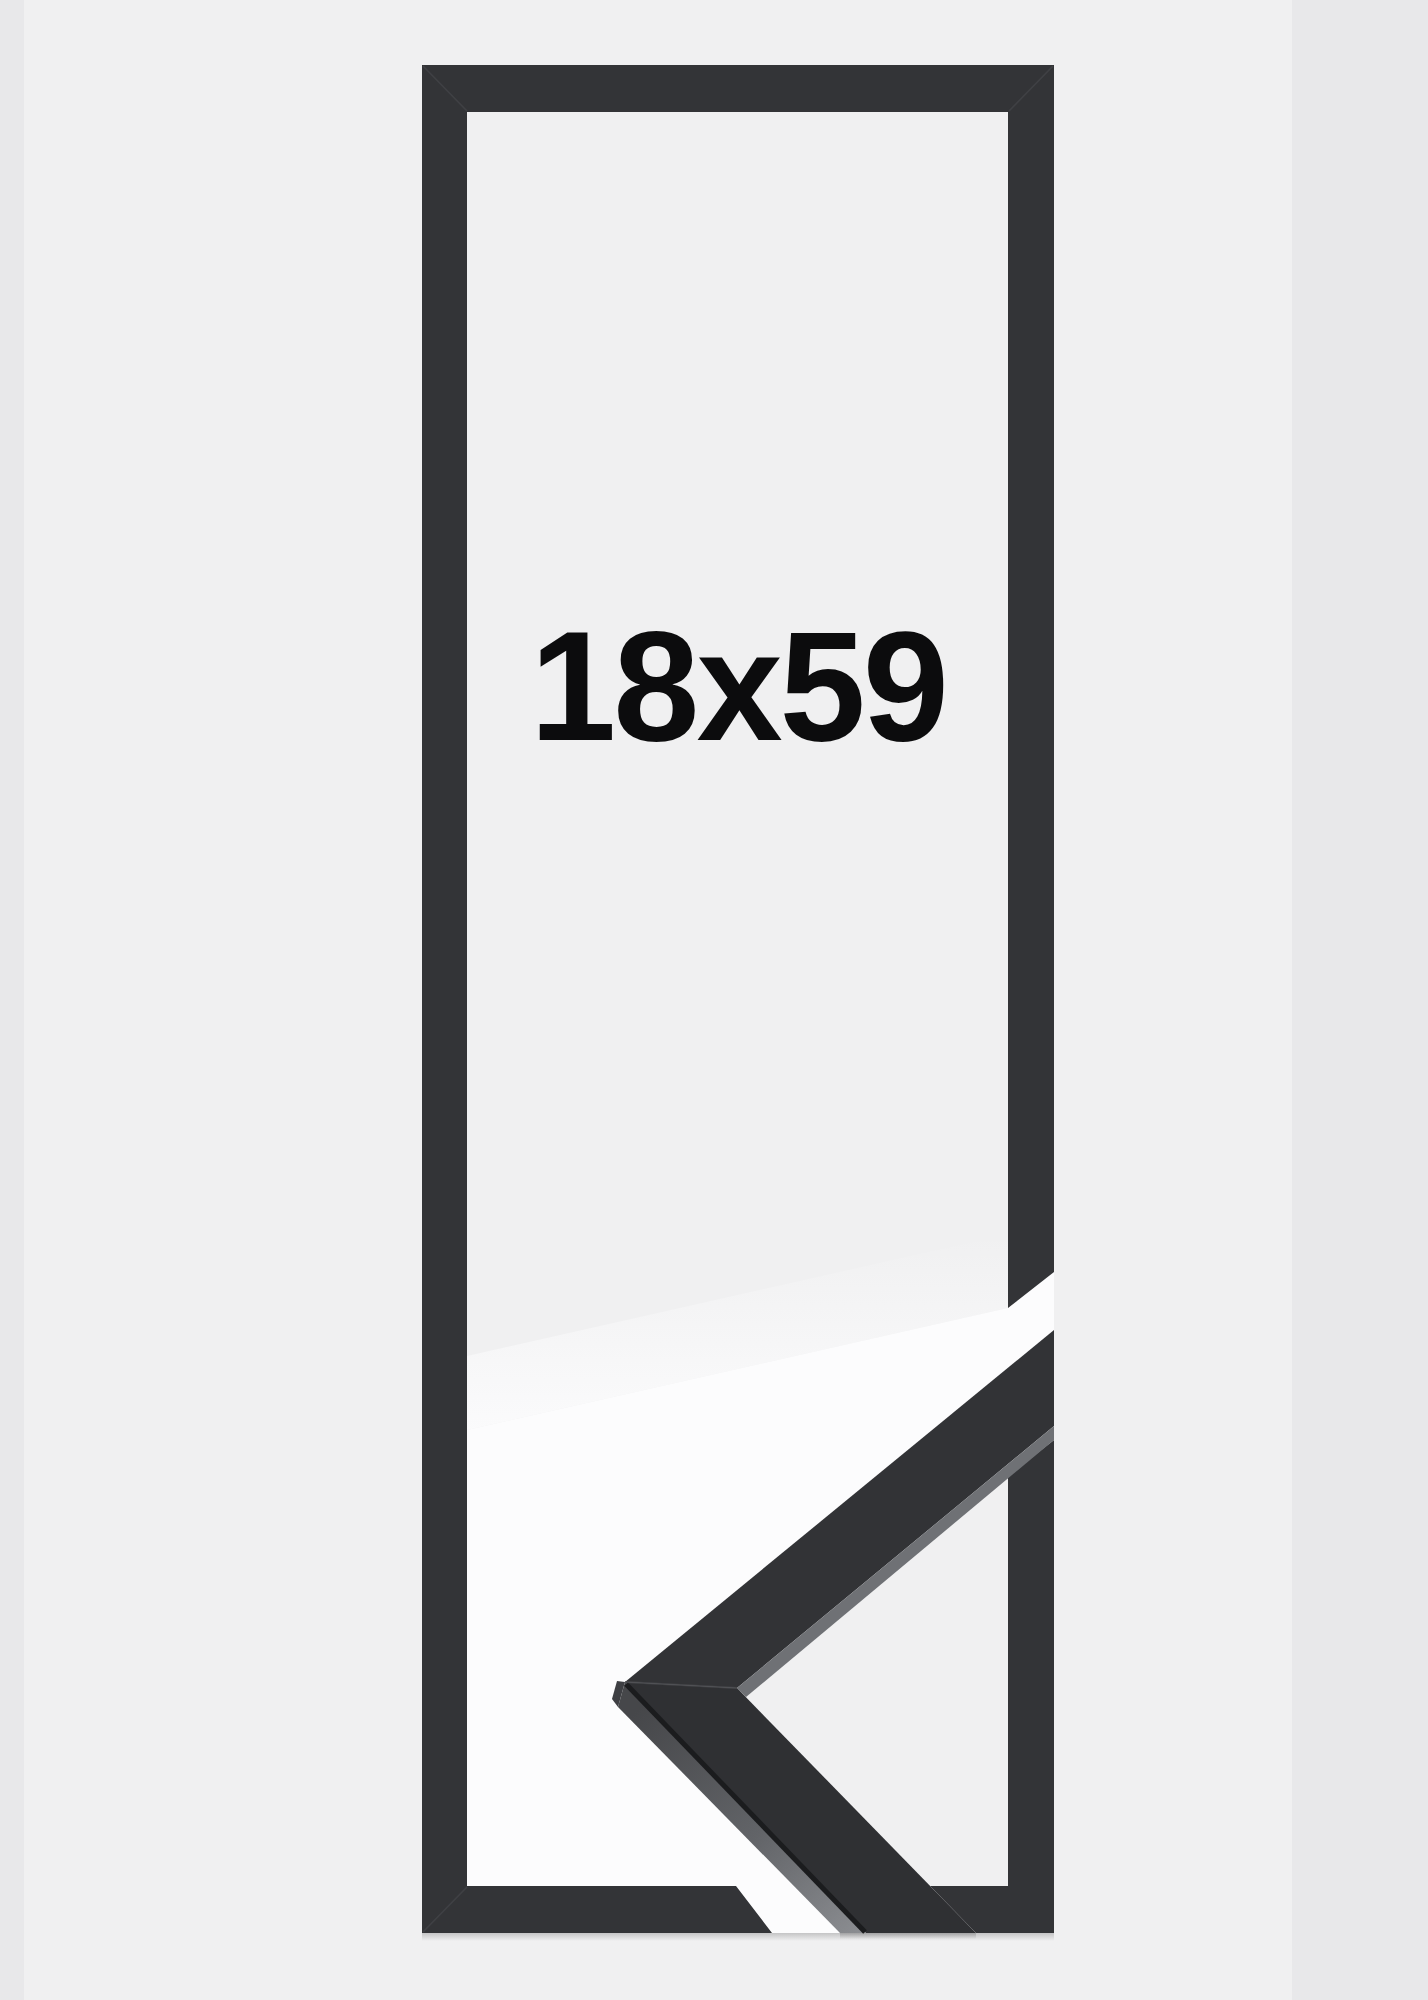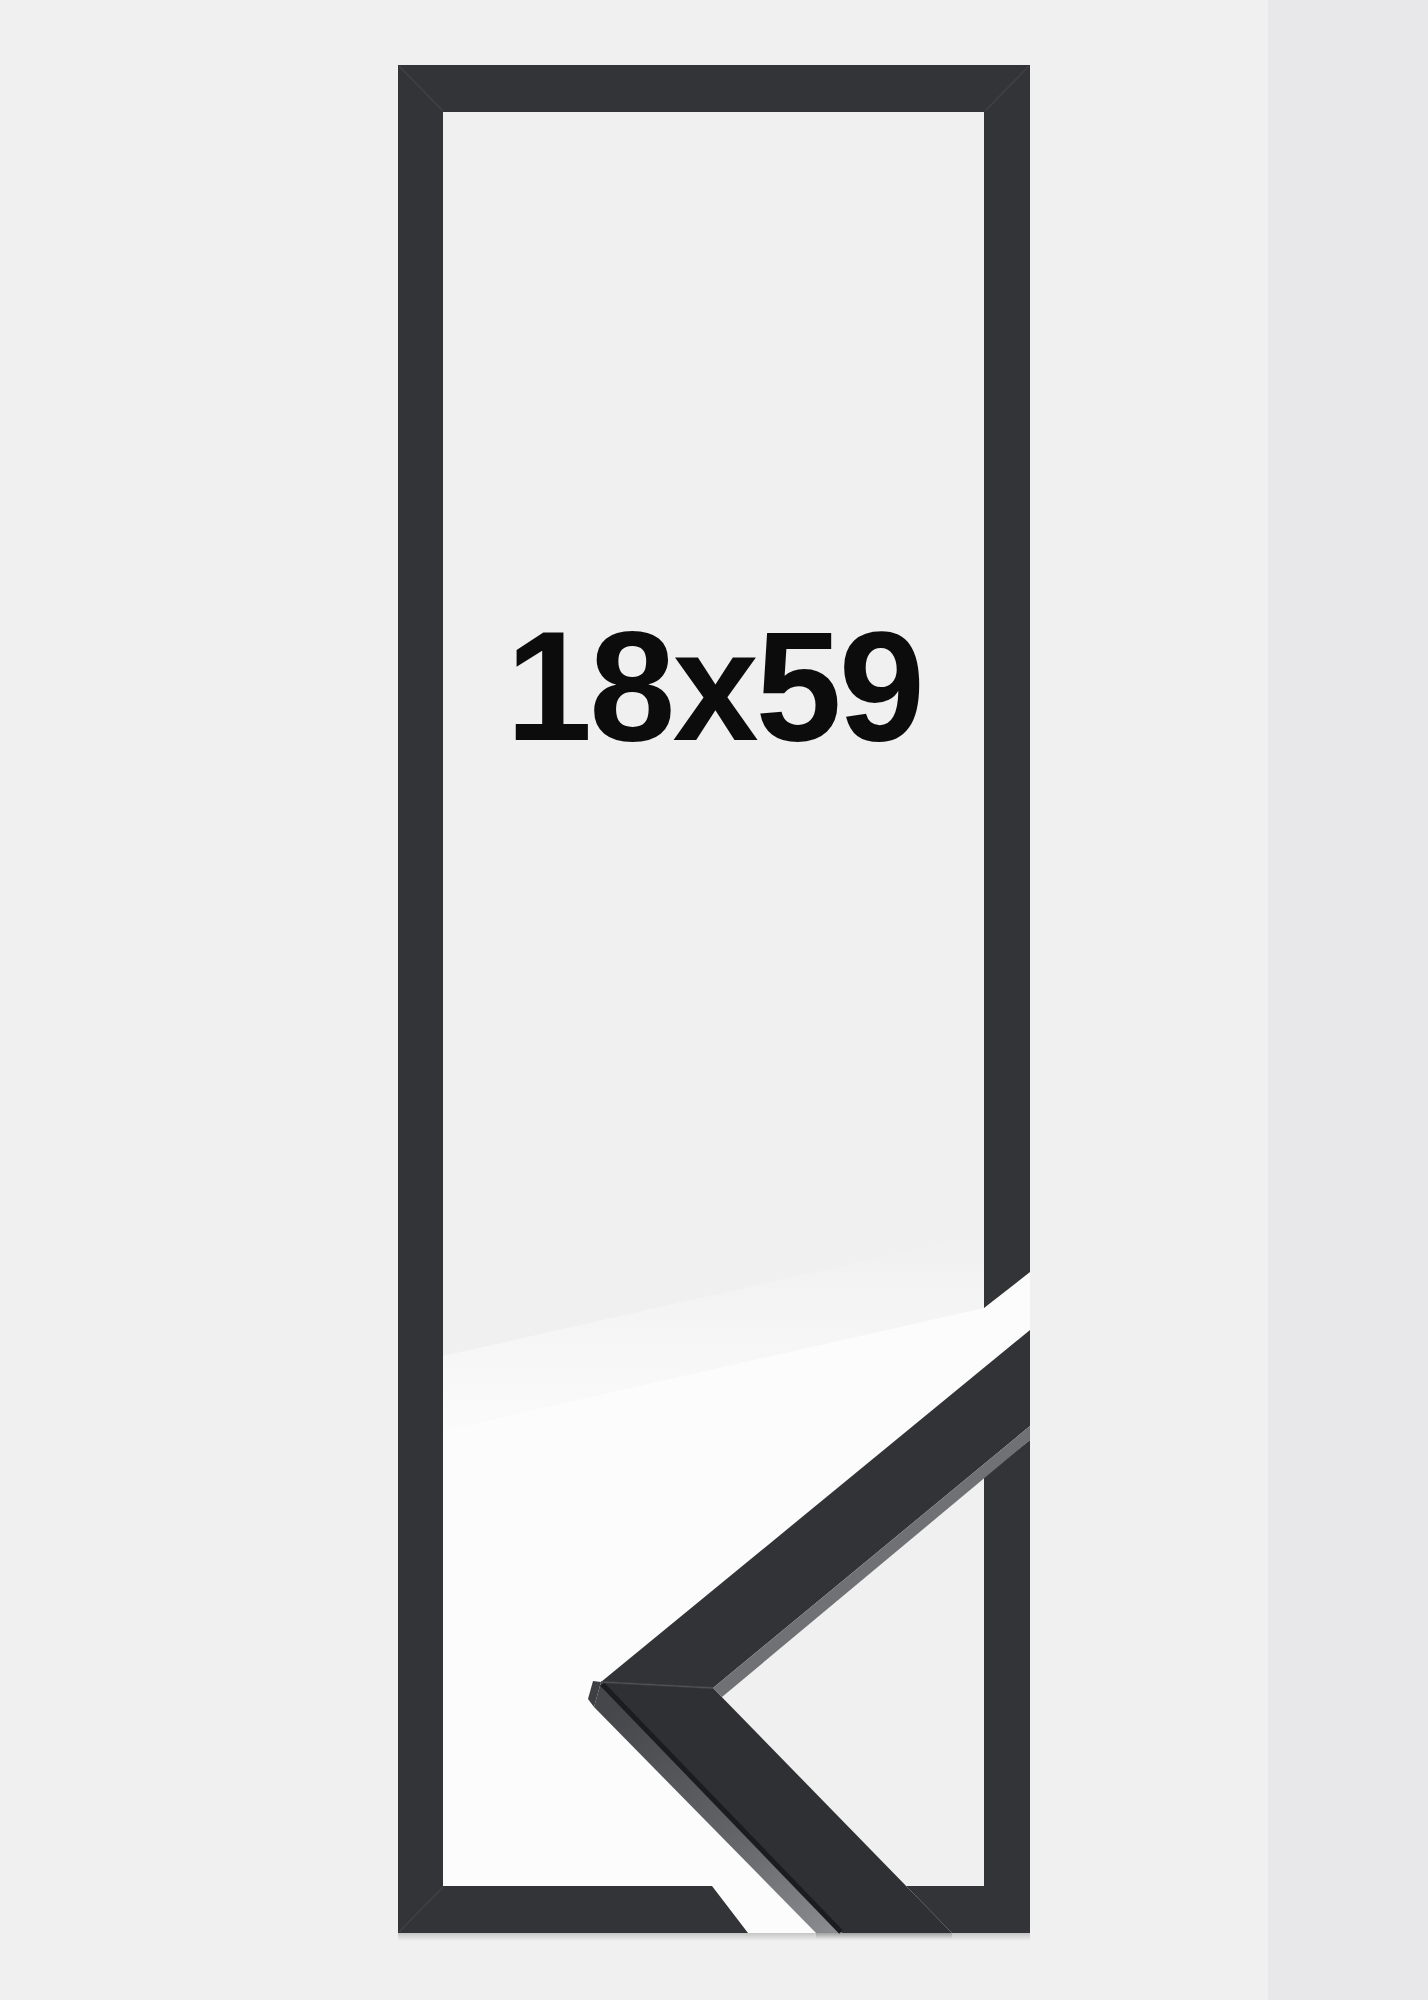--- a/index.html
+++ b/index.html
@@ -2,20 +2,21 @@
 <html><head>
 <meta charset="utf-8">
 <style>
   html, body { margin: 0; padding: 0; background: #e8e8ea; }
   .stage {
     position: relative;
     width: 1268px;
     height: 2000px;
     overflow: hidden;
     font-family: "Liberation Sans", sans-serif;
+    margin-left: 24px;
   }
   .stage svg { position: absolute; inset: 0; display: block; }
   .size-label-text {
     font-family: "Liberation Sans", sans-serif;
     font-weight: 700;
     font-size: 155px;
     letter-spacing: -3px;
   }
 </style>
 </head>

